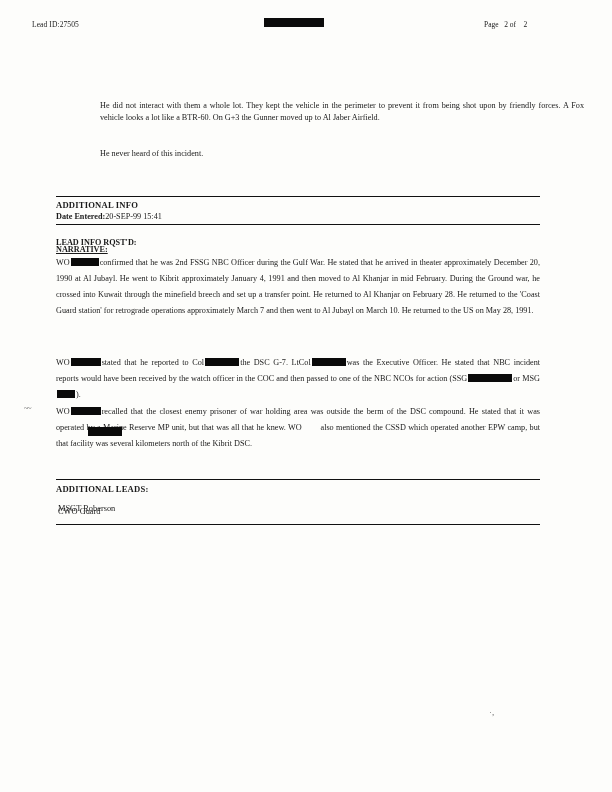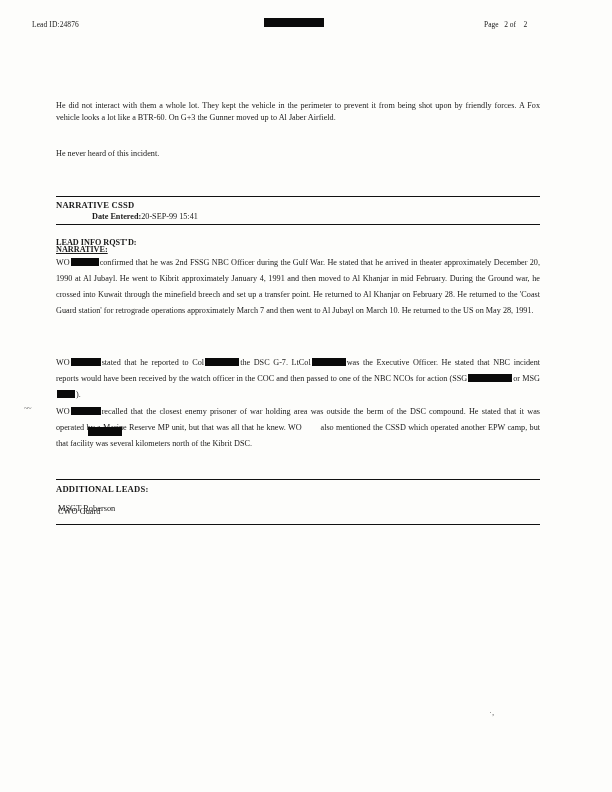--- a/index.html
+++ b/index.html
@@ -51,20 +51,21 @@
     height: 9px;
     background: #0b0b0b;
   }
   
   .blk {
     position: absolute;
     font-size: 8.2px;
     line-height: 11.6px;
     text-align: justify;
     font-family: "Liberation Serif", serif;
+    margin-left: 44px;
   }
   .para1 {
     left: 56px;
     top: 100px;
     width: 484px;
   }
   .para2 {
     left: 56px;
     top: 148px;
     width: 484px;
@@ -91,21 +92,21 @@
   }
   #narr-info-title { top: 200px; }
   #addl-leads-title { top: 484px; }
 
   .field-line {
     position: absolute;
     left: 56px;
     font-size: 8.2px;
     line-height: 11.2px;
   }
-  .field-label { font-weight: bold; margin-left: 36px; }
+  .field-label { font-weight: bold; }
   #date-entered { top: 211px; }
   #lead-rqst-label { top: 237px; font-weight: bold; }
   #lead-rqst-value { top: 233px; }
   #narrative-label { top: 244px; font-weight: bold; text-decoration: underline; }
 
   .np {
     position: absolute;
     left: 56px;
     width: 484px;
     font-size: 8.2px;
@@ -159,30 +160,30 @@
   }
   #mark-left { left: 24px; top: 404px; letter-spacing: -1px; }
   #mark-bottom { left: 489px; top: 707px; font-size: 9px; }
 </style>
 </head>
 <body>
 
 <div class="page">
 
   <div class="hdr">
-    <div class="hdr-left"><span>Lead ID:</span><span>24876</span></div>
+    <div class="hdr-left"><span>Lead ID:</span><span>27505</span></div>
     <div class="hdr-redaction"></div>
     <div class="hdr-right">Page   2 of    2</div>
   </div>
 
   <div class="blk para1">He did not interact with them a whole lot.  They kept the vehicle in the perimeter to prevent it from being shot upon by friendly forces.  A Fox vehicle looks a lot like a BTR-60.  On G+3 the Gunner moved up to Al Jaber Airfield.</div>
   <div class="blk para2">He never heard of this incident.</div>
 
   <div class="rule rule-top"></div>
-  <div class="sec-title" id="narr-info-title">NARRATIVE CSSD</div>
+  <div class="sec-title" id="narr-info-title">ADDITIONAL INFO</div>
   <div class="rule rule-mid"></div>
 
   <div class="field-line" id="date-entered">
     <span class="field-label">Date Entered:</span><span>20-SEP-99 15:41</span>
   </div>
 
   <div class="field-line" id="lead-rqst-label">LEAD INFO RQST'D:</div>
   <div class="field-line" id="narrative-label">NARRATIVE:</div>
 
   <div class="np" id="np1">

